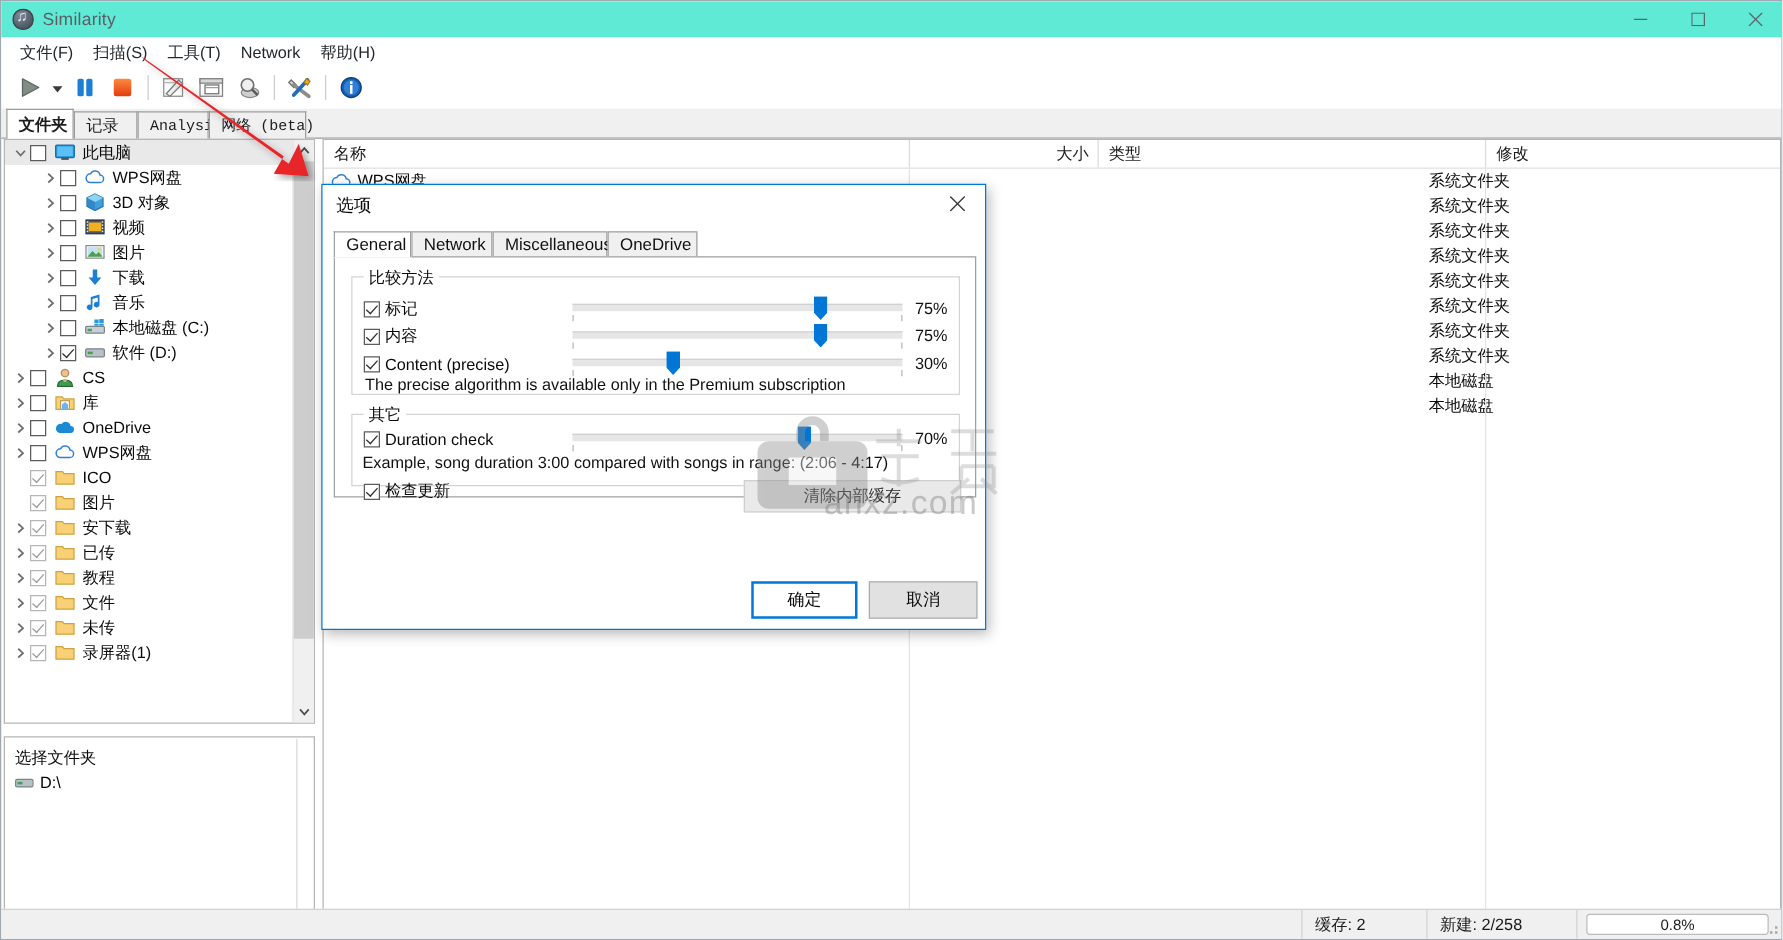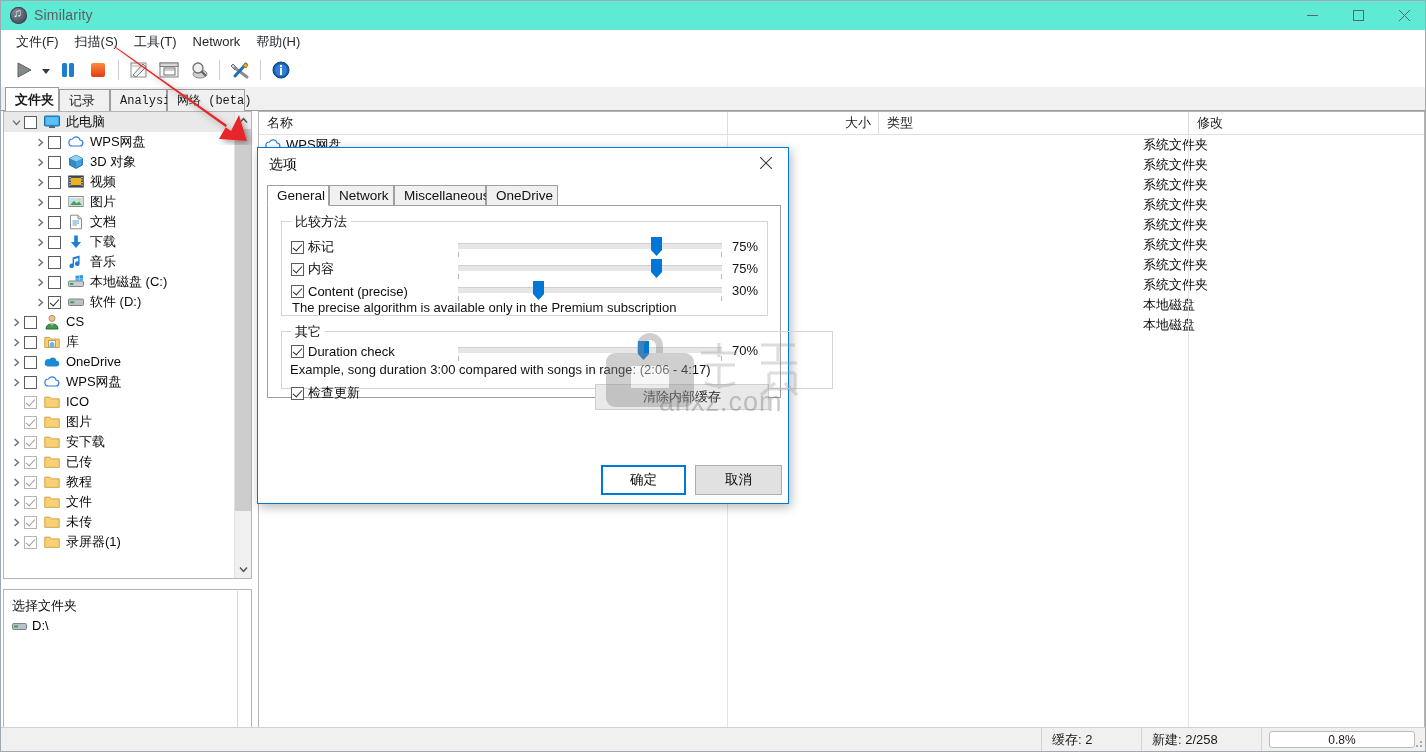--- a/index.html
+++ b/index.html
@@ -754,40 +754,20 @@
         </div>
         <div class="trow" style="padding-left: 28px;">
           <span class="twist">
             <svg width="7" height="9" viewBox="0 0 7 9">
               <polyline points="1.6,1 5.4,4.5 1.6,8" fill="none" stroke="currentColor" stroke-width="1.4"></polyline>
             </svg>
           </span>
           <span class="cbx"></span>
           <span class="ticon">
             <svg width="16" height="16" viewBox="0 0 16 16">
-              <path d="M2.5 1.2 h7.5 l3.5 3.5 v10.1 h-11 z" fill="#ffffff" stroke="#8b8b8b"></path>
-              <path d="M10 1.2 v3.5 h3.5" fill="#e6e6e6" stroke="#8b8b8b"></path>
-              <g stroke="#5a9fd4" stroke-width="1">
-                <line x1="4.5" y1="7" x2="11" y2="7"></line>
-                <line x1="4.5" y1="9" x2="11" y2="9"></line>
-                <line x1="4.5" y1="11" x2="9" y2="11"></line>
-              </g>
-            </svg>
-          </span>
-          <span class="tlabel">文档</span>
-        </div>
-        <div class="trow" style="padding-left: 28px;">
-          <span class="twist">
-            <svg width="7" height="9" viewBox="0 0 7 9">
-              <polyline points="1.6,1 5.4,4.5 1.6,8" fill="none" stroke="currentColor" stroke-width="1.4"></polyline>
-            </svg>
-          </span>
-          <span class="cbx"></span>
-          <span class="ticon">
-            <svg width="16" height="16" viewBox="0 0 16 16">
               <path d="M6.2 1.5 h3.6 v6.5 h3.3 L8 14 L2.9 8 h3.3 z" fill="#1b7fd4"></path>
             </svg>
           </span>
           <span class="tlabel">下载</span>
         </div>
         <div class="trow" style="padding-left: 28px;">
           <span class="twist">
             <svg width="7" height="9" viewBox="0 0 7 9">
               <polyline points="1.6,1 5.4,4.5 1.6,8" fill="none" stroke="currentColor" stroke-width="1.4"></polyline>
             </svg>
@@ -1187,21 +1167,21 @@
           <div class="track"></div>
           <div class="tick" style="left:0;"></div>
           <div class="tick" style="left:263px;"></div>
           <div class="thumb" style="left:80px;"></div>
         </div>
         <div class="pct" style="left:450px; top:61px;">30%</div>
 
         <div class="note" style="left:10px; top:78px;">The precise algorithm is available only in the Premium subscription</div>
       </div>
 
-      <div class="grp" style="left:13px; top:125px; width:552px; height:58px;">
+      <div class="grp" style="left:13px; top:125px; width:487px; height:58px;">
         <div class="grp-label">其它</div>
 
         <div class="opt-row" style="top:10px;">
           <span class="dcbx"></span>
           <span>Duration check</span>
         </div>
         <div class="slider" style="left:176px; top:8px; width:264px;">
           <div class="track"></div>
           <div class="tick" style="left:0;"></div>
           <div class="tick" style="left:263px;"></div>

